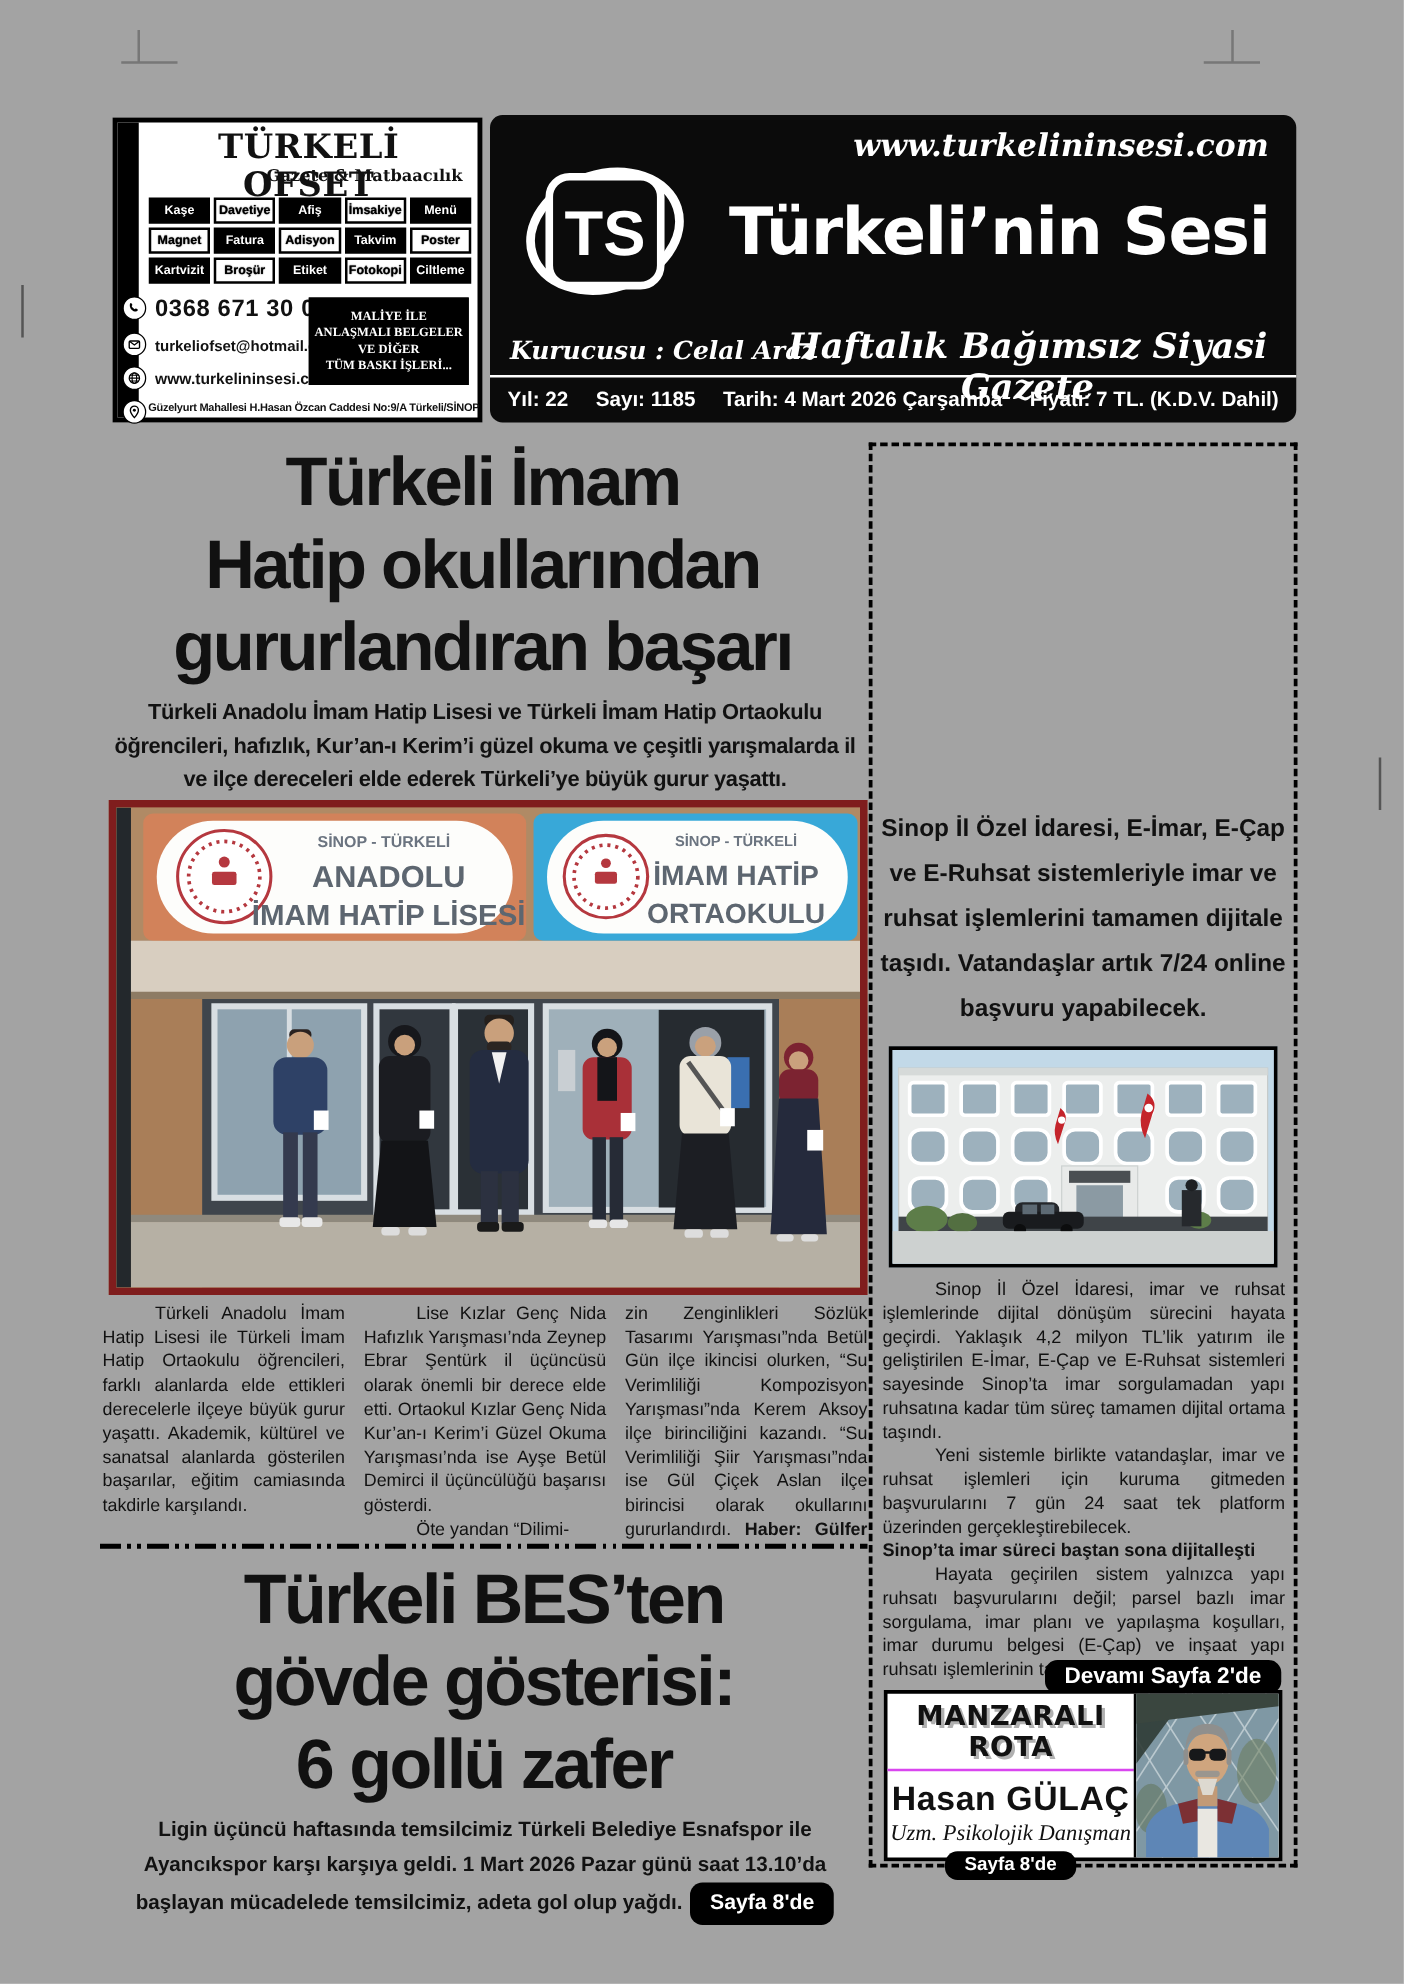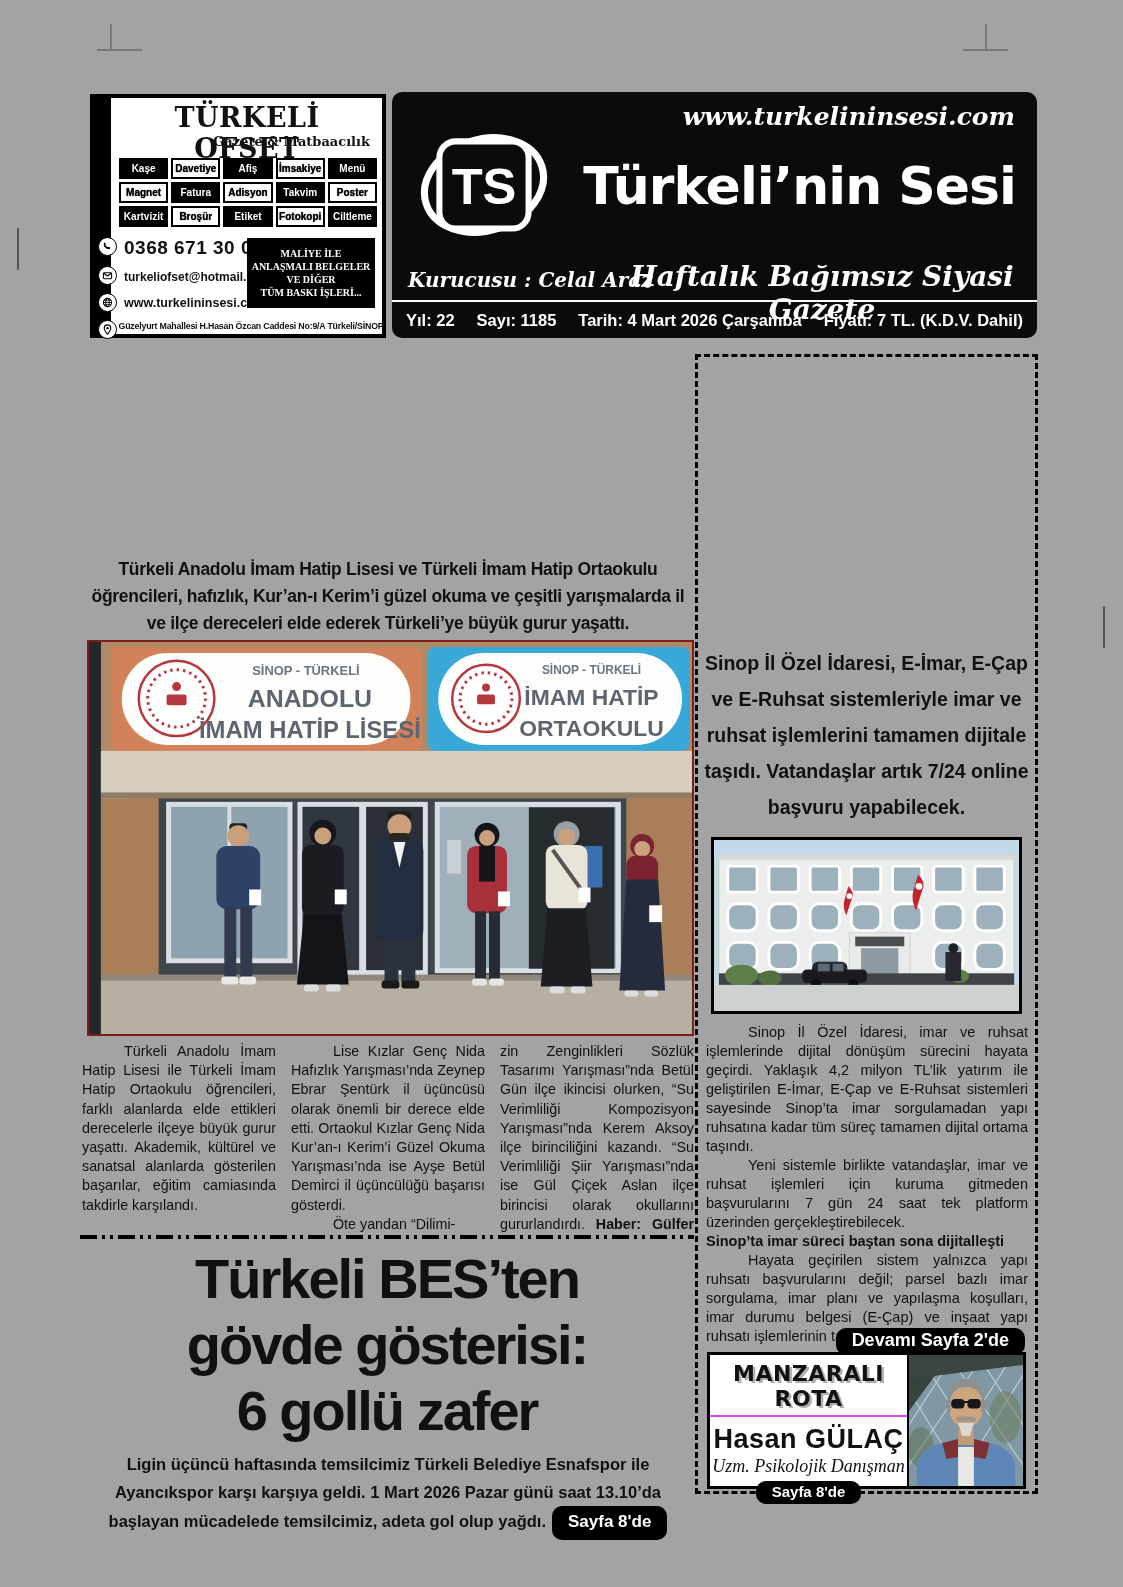--- a/index.html
+++ b/index.html
@@ -42,21 +42,21 @@
                 font-family:"DejaVu Serif", serif; font-style:italic; font-weight:bold; font-size:28px; }
   .mh-hr { position:absolute; left:0; top:208px; width:100%; height:2px; background:#fff; }
   .mh-info { position:absolute; left:0; top:210px; width:100%; height:36px; display:flex; align-items:center;
              justify-content:space-between; padding:0 14px; font-weight:bold; font-size:16.5px; white-space:nowrap; }
 
   
   .main-headline { position:absolute; left:76px; top:352px; width:620px; text-align:center;
                    font-weight:bold; font-size:55px; line-height:66px; letter-spacing:-2px; }
   .main-lede { position:absolute; left:80px; top:556px; width:616px; text-align:center;
                font-weight:bold; font-size:17.5px; line-height:27px; letter-spacing:-0.3px; }
-  .main-photo { position:absolute; left:87px; top:640px; width:607px; height:396px; border:2px solid #7f1d1d; background:#b08a65; }
+  .main-photo { position:absolute; left:87px; top:640px; width:607px; height:396px; border:6px solid #7f1d1d; background:#b08a65; }
   .main-photo svg { display:block; width:100%; height:100%; }
   .story-cols { position:absolute; left:82px; top:1042px; width:612px; height:192px; display:flex; gap:15px; overflow:hidden; }
   .story-cols .col { flex:1; }
   .story-cols p { font-size:14.3px; line-height:19.2px; text-align:justify; text-indent:42px; }
   .story-cols p.noindent { text-indent:0; }
   .byline { font-weight:bold; }
 
   .rule-dashdot { position:absolute; left:80px; top:1235px; width:614px; height:3.5px;
     background:repeating-linear-gradient(90deg,#000 0 17px,transparent 17px 22px,#000 22px 25px,transparent 25px 30px,#000 30px 33px,transparent 33px 38px); }
 
@@ -173,20 +173,25 @@
     <div class="mh-tagline">Haftalık Bağımsız Siyasi Gazete</div>
     <div class="mh-hr"></div>
     <div class="mh-info">
       <span>Yıl: 22</span>
       <span>Sayı: 1185</span>
       <span>Tarih: 4 Mart 2026 Çarşamba</span>
       <span>Fiyatı: 7 TL. (K.D.V. Dahil)</span>
     </div>
   </div>
 
+  <div class="main-headline">
+    <div>Türkeli İmam</div>
+    <div>Hatip okullarından</div>
+    <div>gururlandıran başarı</div>
+  </div>
   <div class="main-lede">Türkeli Anadolu İmam Hatip Lisesi ve Türkeli İmam Hatip Ortaokulu öğrencileri, hafızlık, Kur’an-ı Kerim’i güzel okuma ve çeşitli yarışmalarda il ve ilçe dereceleri elde ederek Türkeli’ye büyük gurur yaşattı.</div>
 
   <div class="main-photo">
     <svg viewBox="0 0 606 396" preserveAspectRatio="none">
       <rect x="0" y="0" width="606" height="396" fill="#b08a65"></rect>
       <rect x="0" y="0" width="12" height="396" fill="#23282c"></rect>
       <rect x="12" y="110" width="26" height="210" fill="#aebec6"></rect>
 
       <g>
         <rect x="22" y="5" width="312" height="105" rx="8" fill="#d2825a"></rect>

